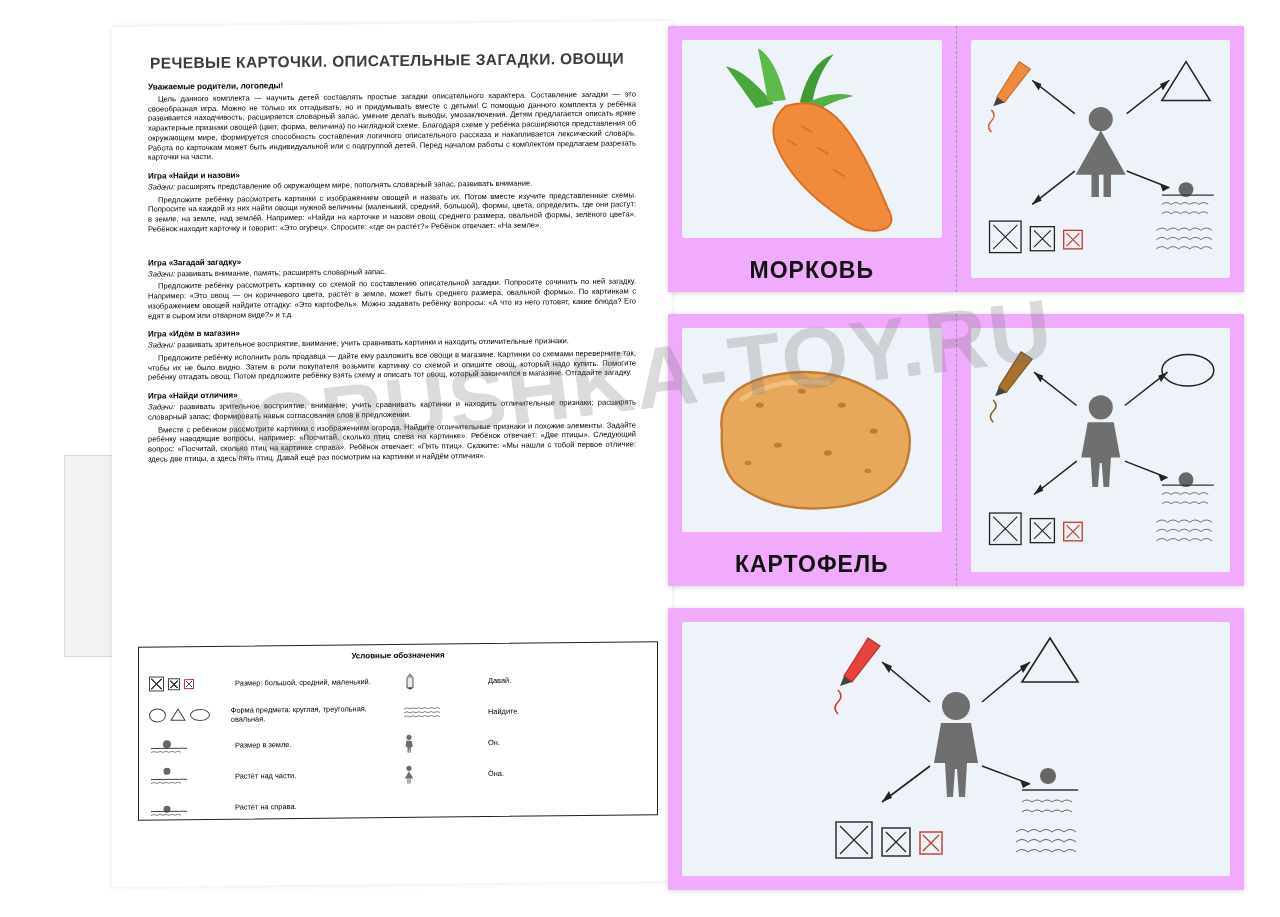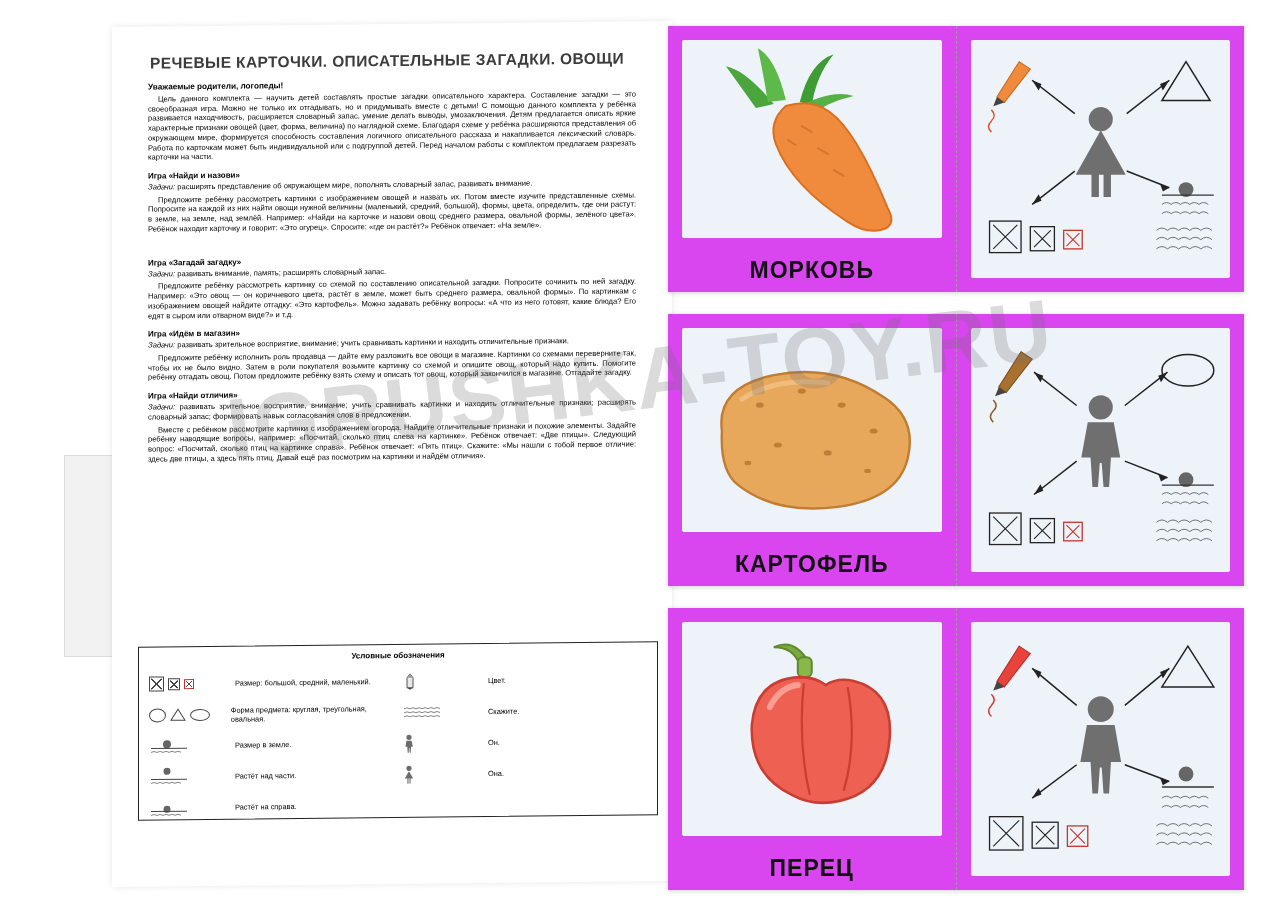--- a/index.html
+++ b/index.html
@@ -60,21 +60,21 @@
      linear-gradient(45deg,transparent 44%,#444 44%,#444 56%,transparent 56%);}
   .sq:after{background:
      linear-gradient(-45deg,transparent 44%,#444 44%,#444 56%,transparent 56%);}
 
   .shape-c{width:15px;height:12px;border:1px solid #444;border-radius:50%;}
   .tri{width:16px;height:13px;}
   .oval{width:18px;height:10px;border:1px solid #444;border-radius:50%;}
 
   
   .card{
-    position:absolute;background:#d946ef;box-shadow:0 1px 5px rgba(0,0,0,.18);
+    position:absolute;background:#f0abfc;box-shadow:0 1px 5px rgba(0,0,0,.18);
   }
   .card .halves{display:flex;height:100%;}
   .half{position:relative;flex:1;}
   .half.left{border-right:1px dashed #9a9a9a;}
   .pic{
     position:absolute;left:14px;top:14px;right:14px;bottom:54px;
     background:#eef3fa;border-radius:2px;
   }
   .word{
     position:absolute;left:0;right:0;bottom:8px;text-align:center;
@@ -187,32 +187,32 @@
         <div class="legend-col">
 
           <div class="legend-row">
             <div class="legend-ico">
               <svg width="16" height="18" viewBox="0 0 16 18">
                 <polygon points="8,1 11,5 11,15 5,15 5,5" fill="#e9e9e9" stroke="#444" stroke-width=".9"></polygon>
                 <polygon points="8,1 11,5 5,5" fill="#999"></polygon>
                 <path d="M5 15 h6 l-3 2 z" fill="#444"></path>
               </svg>
             </div>
-            <div class="legend-tx">Цвет.</div>
+            <div class="legend-tx">Давай.</div>
           </div>
 
           <div class="legend-row">
             <div class="legend-ico">
               <svg width="44" height="16" viewBox="0 0 44 16">
                 <path d="M2 4 q3 -2 6 0 q3 -2 6 0 q3 -2 6 0 q3 -2 6 0 q3 -2 6 0 q3 -2 6 0" stroke="#666" fill="none" stroke-width=".8"></path>
                 <path d="M2 8 q3 -2 6 0 q3 -2 6 0 q3 -2 6 0 q3 -2 6 0 q3 -2 6 0 q3 -2 6 0" stroke="#666" fill="none" stroke-width=".8"></path>
                 <path d="M2 12 q3 -2 6 0 q3 -2 6 0 q3 -2 6 0 q3 -2 6 0 q3 -2 6 0 q3 -2 6 0" stroke="#666" fill="none" stroke-width=".8"></path>
               </svg>
             </div>
-            <div class="legend-tx">Скажите.</div>
+            <div class="legend-tx">Найдите.</div>
           </div>
 
           <div class="legend-row">
             <div class="legend-ico">
               <svg width="14" height="20" viewBox="0 0 14 20">
                 <circle cx="7" cy="3.5" r="2.6" fill="#6b6b6b"></circle>
                 <path d="M4.4 7 h5.2 l1.3 6 h-1.8 l-.4 6 h-1 l-.3-5 h-.4 l-.3 5 h-1 l-.4-6 h-1.8 z" fill="#6b6b6b"></path>
               </svg>
             </div>
             <div class="legend-tx">Он.</div>
@@ -377,33 +377,20 @@
               <path d="M103 203 L117 217 M117 203 L103 217" stroke="#c0392b" stroke-width="1.2"></path>
             </g>
           </svg>
         </div>
       </div>
     </div>
   </div>
 
   <div class="card" style="left:668px;top:608px;width:576px;height:282px;">
     <div class="halves">
-      <div class="half left">
-        <div class="pic">
-          <svg viewBox="0 0 260 200" width="100%" height="100%" preserveAspectRatio="xMidYMid meet">
-            <path d="M118 36 q-6 -18 -26 -18 q14 -6 24 2 q8 6 10 14" fill="#7aa93f" stroke="#5e8a2c" stroke-width="2"></path>
-            <rect x="116" y="28" width="14" height="20" rx="5" fill="#86b84a" stroke="#5e8a2c" stroke-width="2"></rect>
-            <path d="M70 96 q4 -46 48 -48 q16 0 26 8 q12 -8 28 -4 q40 10 36 58 q-4 52 -50 62 q-26 6 -48 -6 q-42 -20 -40 -70 z" fill="#ee6152" stroke="#c93e33" stroke-width="2.6"></path>
-            <path d="M122 54 q-6 60 6 112" stroke="#c93e33" stroke-width="2.2" fill="none"></path>
-            <path d="M166 58 q10 56 -4 104" stroke="#c93e33" stroke-width="2.2" fill="none"></path>
-            <path d="M88 78 q10 -20 28 -22" stroke="#ffb1a5" stroke-width="6" fill="none" stroke-linecap="round" opacity=".75"></path>
-          </svg>
-        </div>
-        <div class="word">ПЕРЕЦ</div>
-      </div>
       <div class="half">
         <div class="scheme">
           <svg viewBox="0 0 280 254" width="100%" height="100%" preserveAspectRatio="xMidYMid meet">
             <g>
               <circle cx="140" cy="84" r="14" fill="#6f6f6f"></circle>
               <path d="M125 101 h30 l7 40 h-11 l-2 34 h-6 l-2 -28 h-2 l-2 28 h-6 l-2 -34 h-11 z" fill="#6f6f6f"></path>
             </g>
             <g stroke="#222" stroke-width="1.6" fill="none">
               <path d="M114 80 L66 40"></path>
                 <path d="M166 80 L214 40"></path>

